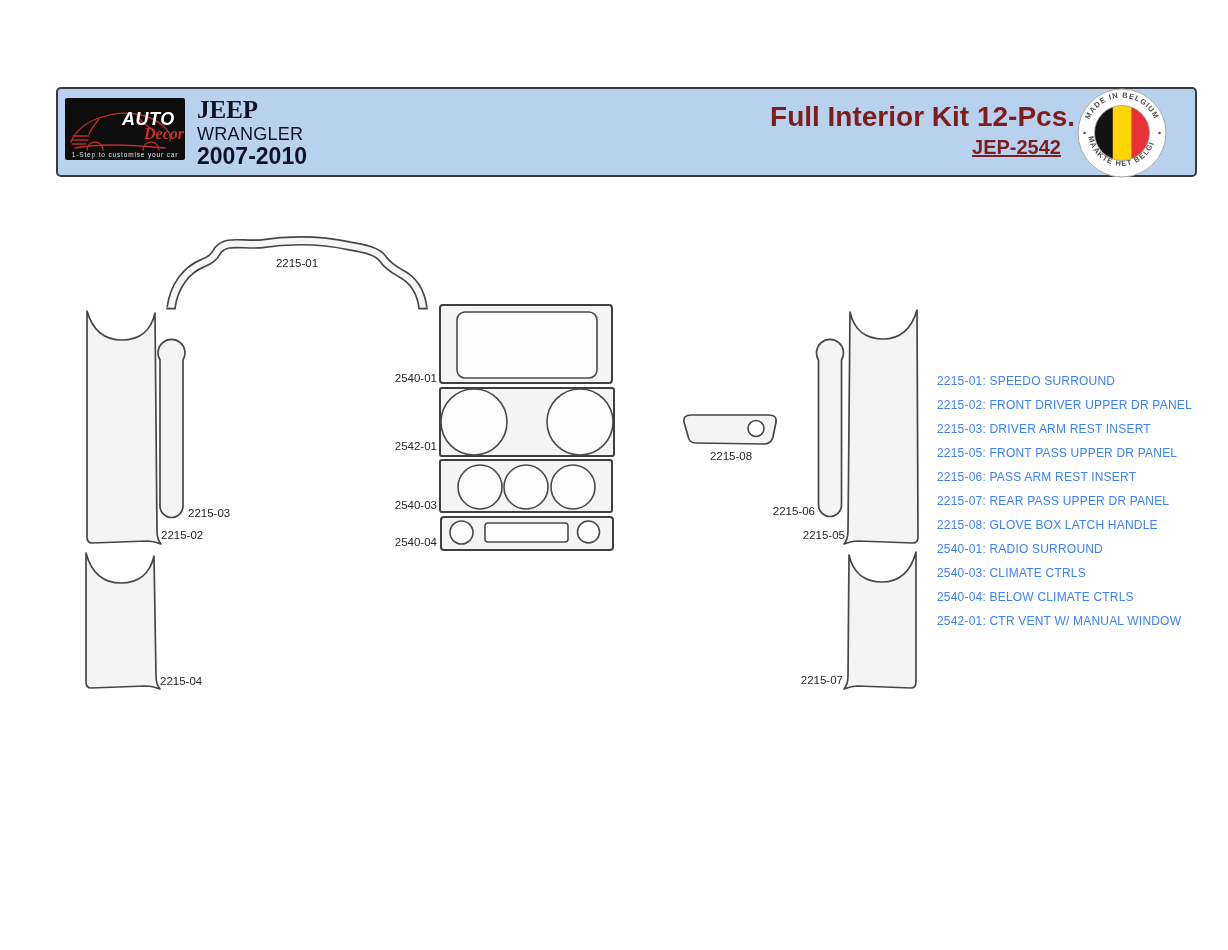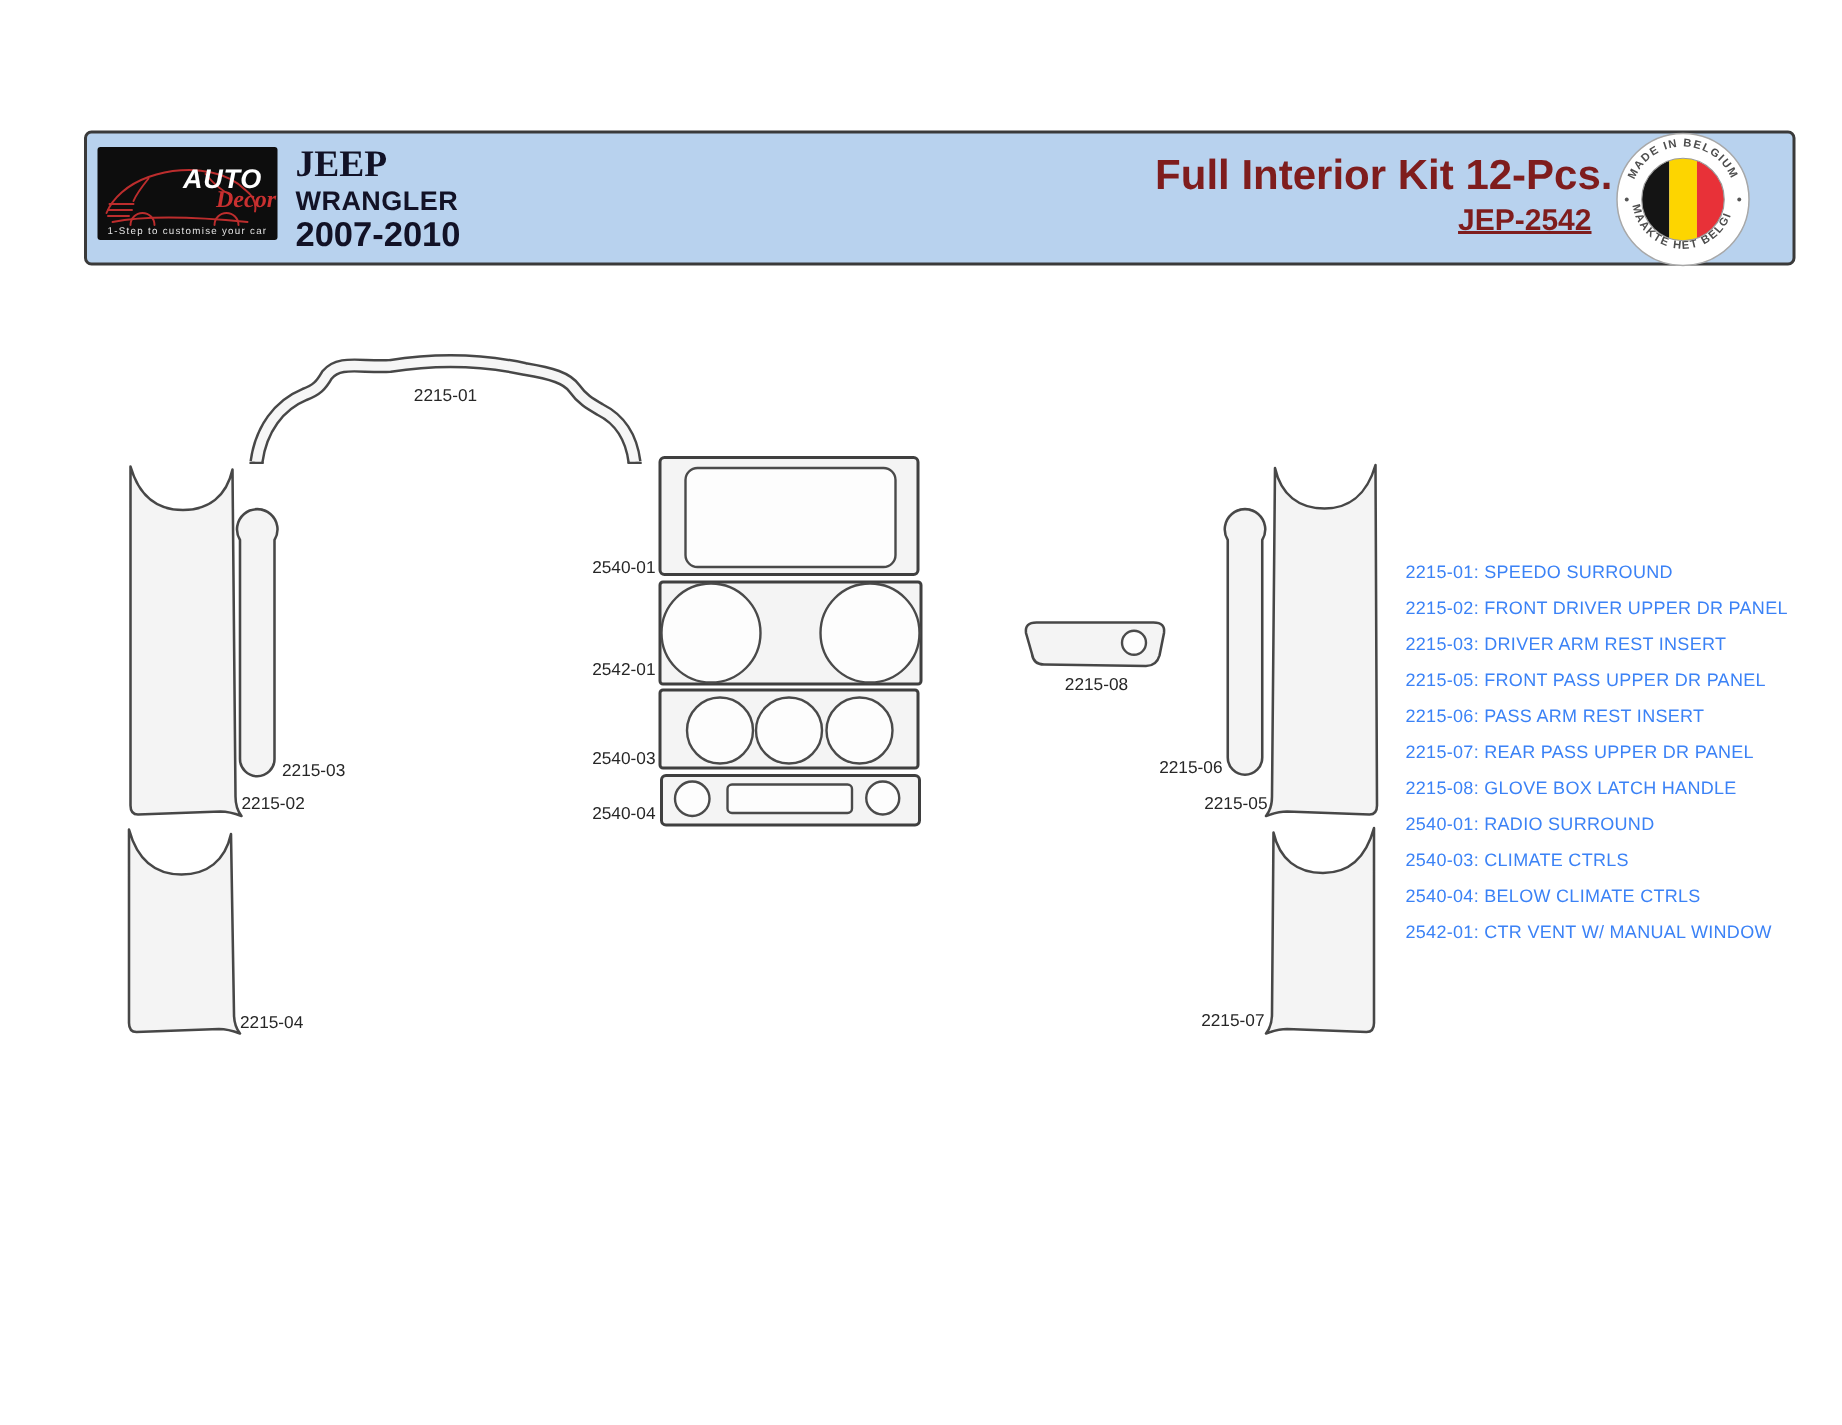--- a/index.html
+++ b/index.html
@@ -13,21 +13,21 @@
         background:#0d0d0d;border-radius:2px;overflow:hidden;}
   .car-svg{position:absolute;left:0;top:0;width:120px;height:62px;}
   .logo-auto{position:absolute;left:57px;top:11px;font-size:18px;font-weight:bold;
         font-style:italic;color:#ffffff;letter-spacing:.5px;}
   .logo-decor{position:absolute;left:63px;top:27px;font-family:"Liberation Serif",serif;
         font-style:italic;font-weight:bold;font-size:16px;color:#c93030;margin-left:16px;}
   .logo-tag{position:absolute;left:0;right:0;bottom:2px;text-align:center;
         font-size:6.5px;letter-spacing:.85px;color:#e2e2e2;white-space:nowrap;}
   .veh{position:absolute;left:139px;top:8px;color:#121226;}
   .veh-make{font-family:"Liberation Serif",serif;font-weight:bold;font-size:25px;line-height:26px;}
-  .veh-model{font-weight:bold;font-size:18px;line-height:22px;letter-spacing:.3px;}
+  .veh-model{font-weight:normal;font-size:18px;line-height:22px;letter-spacing:.3px;}
   .veh-years{font-weight:bold;font-size:23px;line-height:23px;}
   .ptitle{position:absolute;right:120px;top:12px;text-align:right;color:#7f1d1d;}
   .ptitle-main{font-weight:bold;font-size:28px;line-height:32px;}
   .ptitle-sku{font-weight:bold;font-size:20px;margin-top:3px;padding-right:14px;text-decoration:underline;}
   .badge{position:absolute;left:1016px;top:-4px;width:96px;height:96px;}
   .badge-arc-text{font-family:"Liberation Sans",sans-serif;font-size:7.5px;
         font-weight:bold;letter-spacing:1px;fill:#4d4d4d;}
 
   
   .diagram{position:absolute;left:0;top:0;width:1228px;height:950px;}

